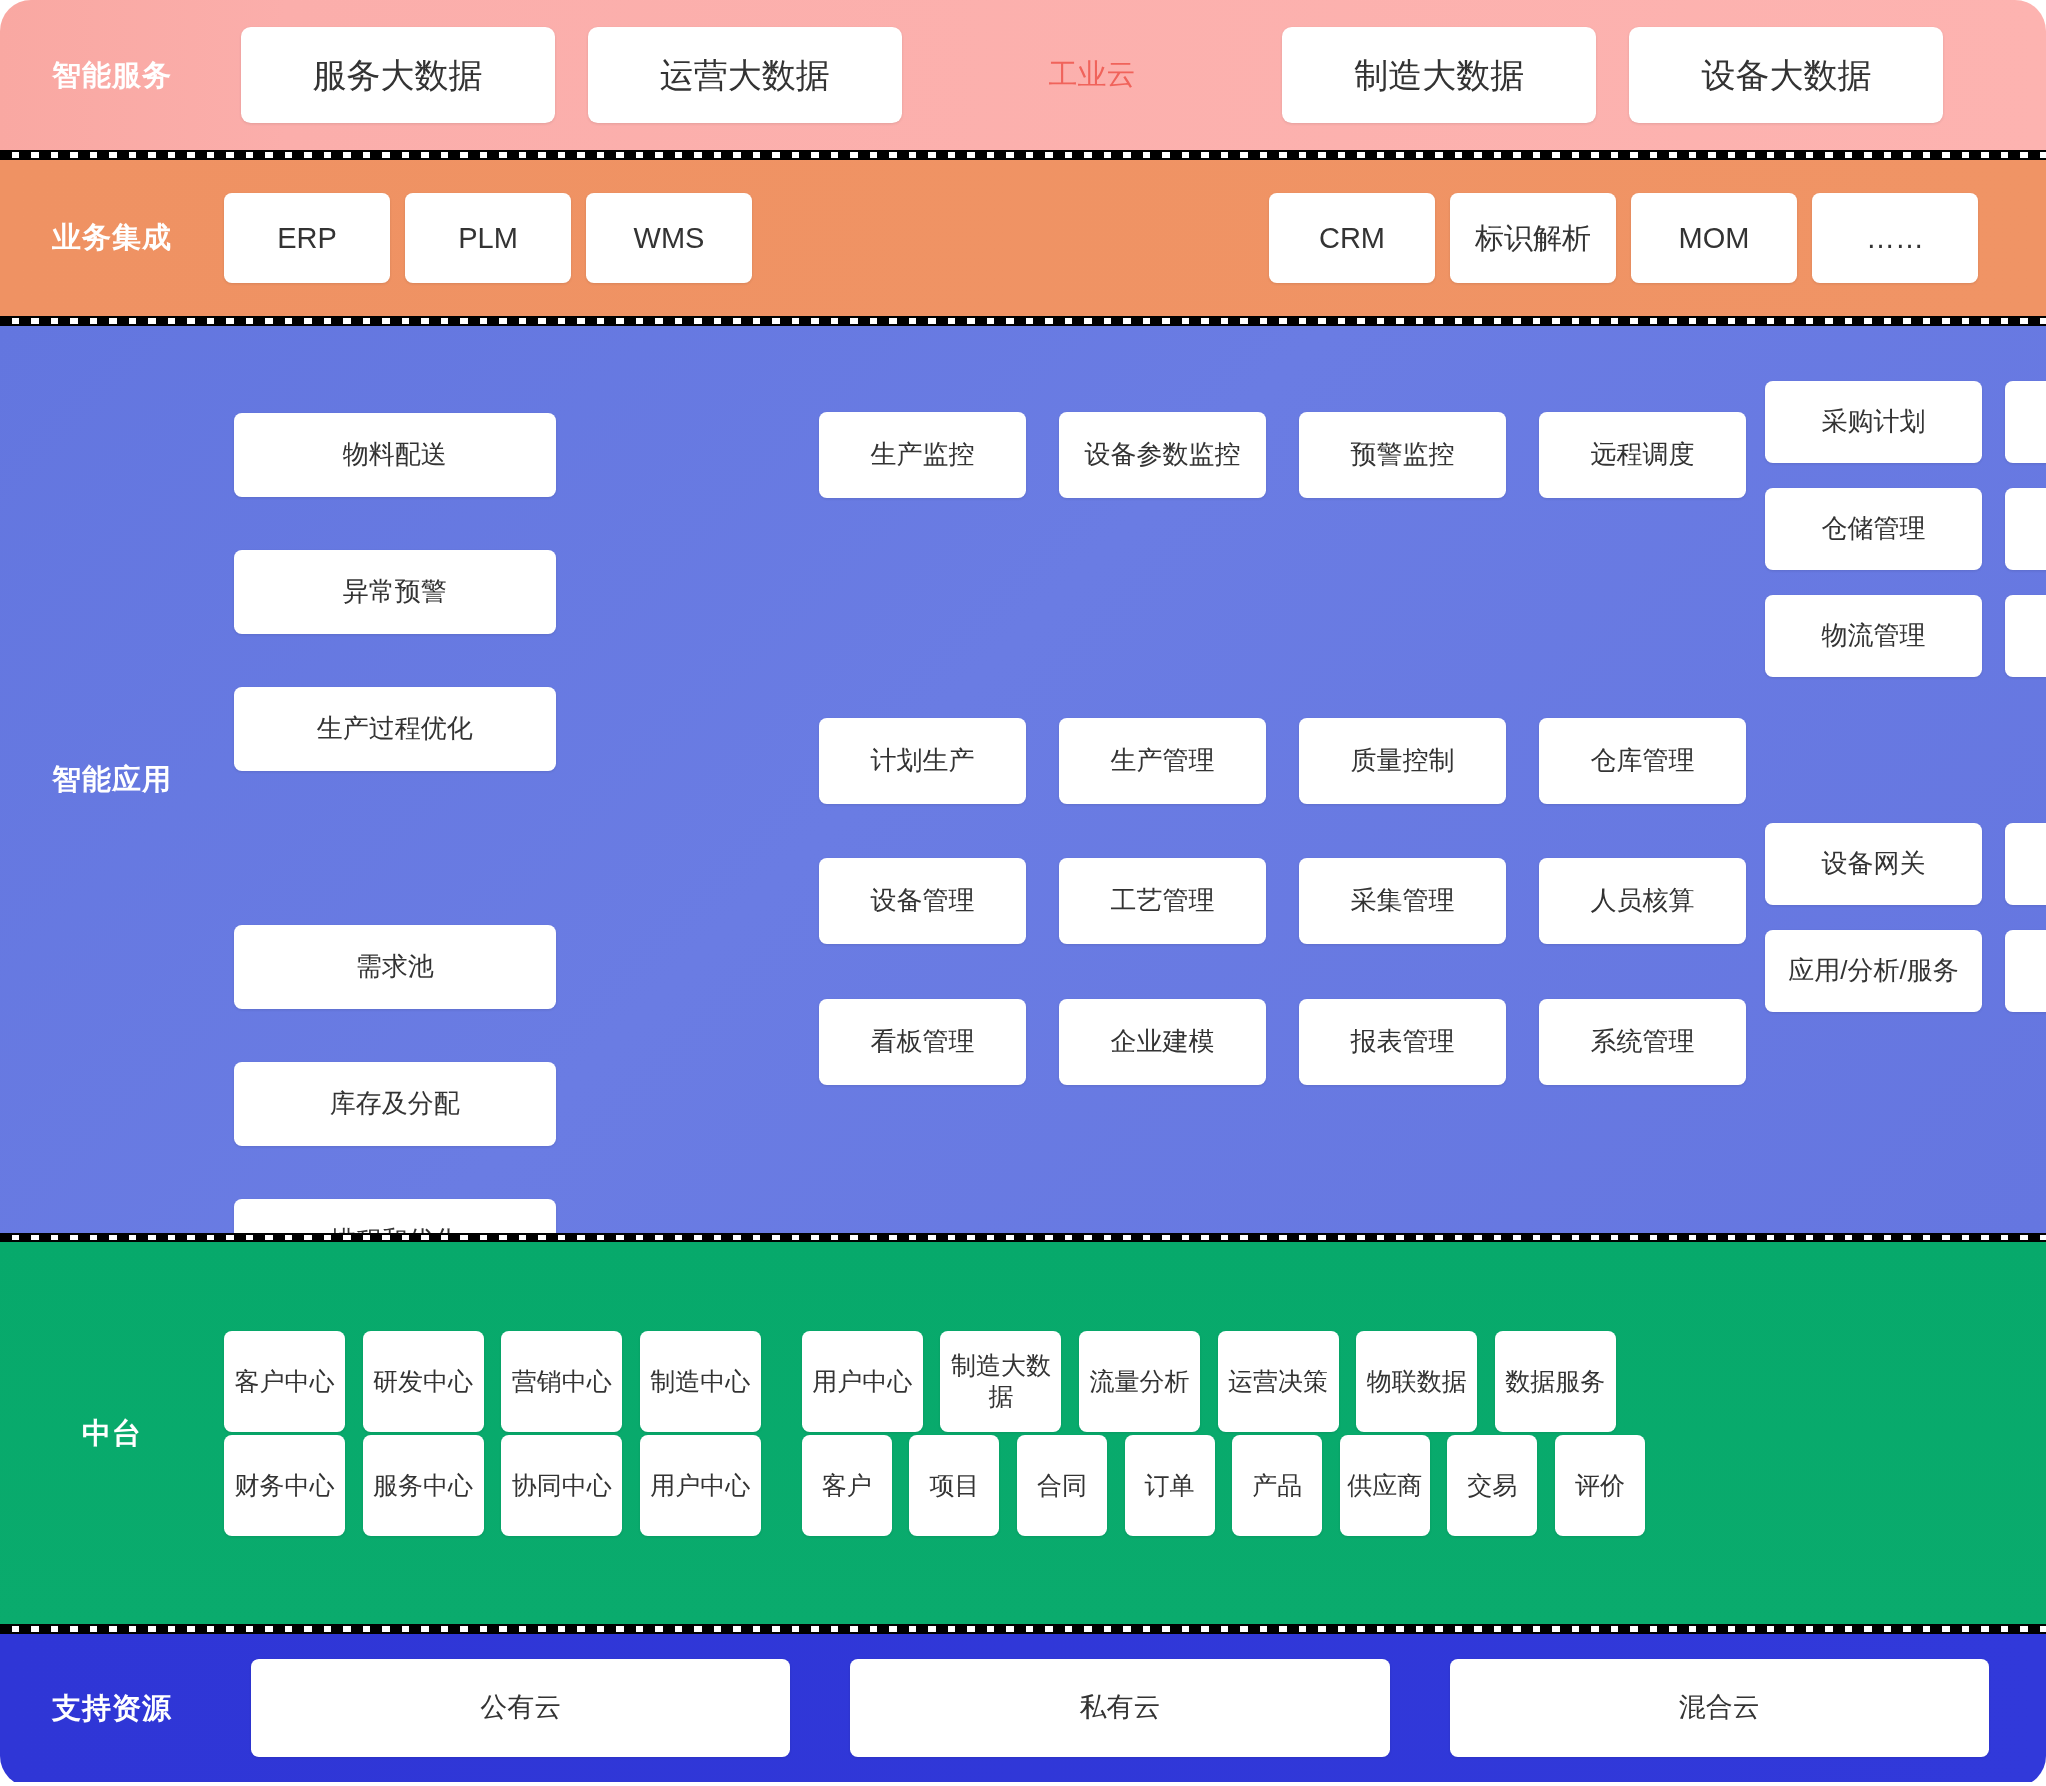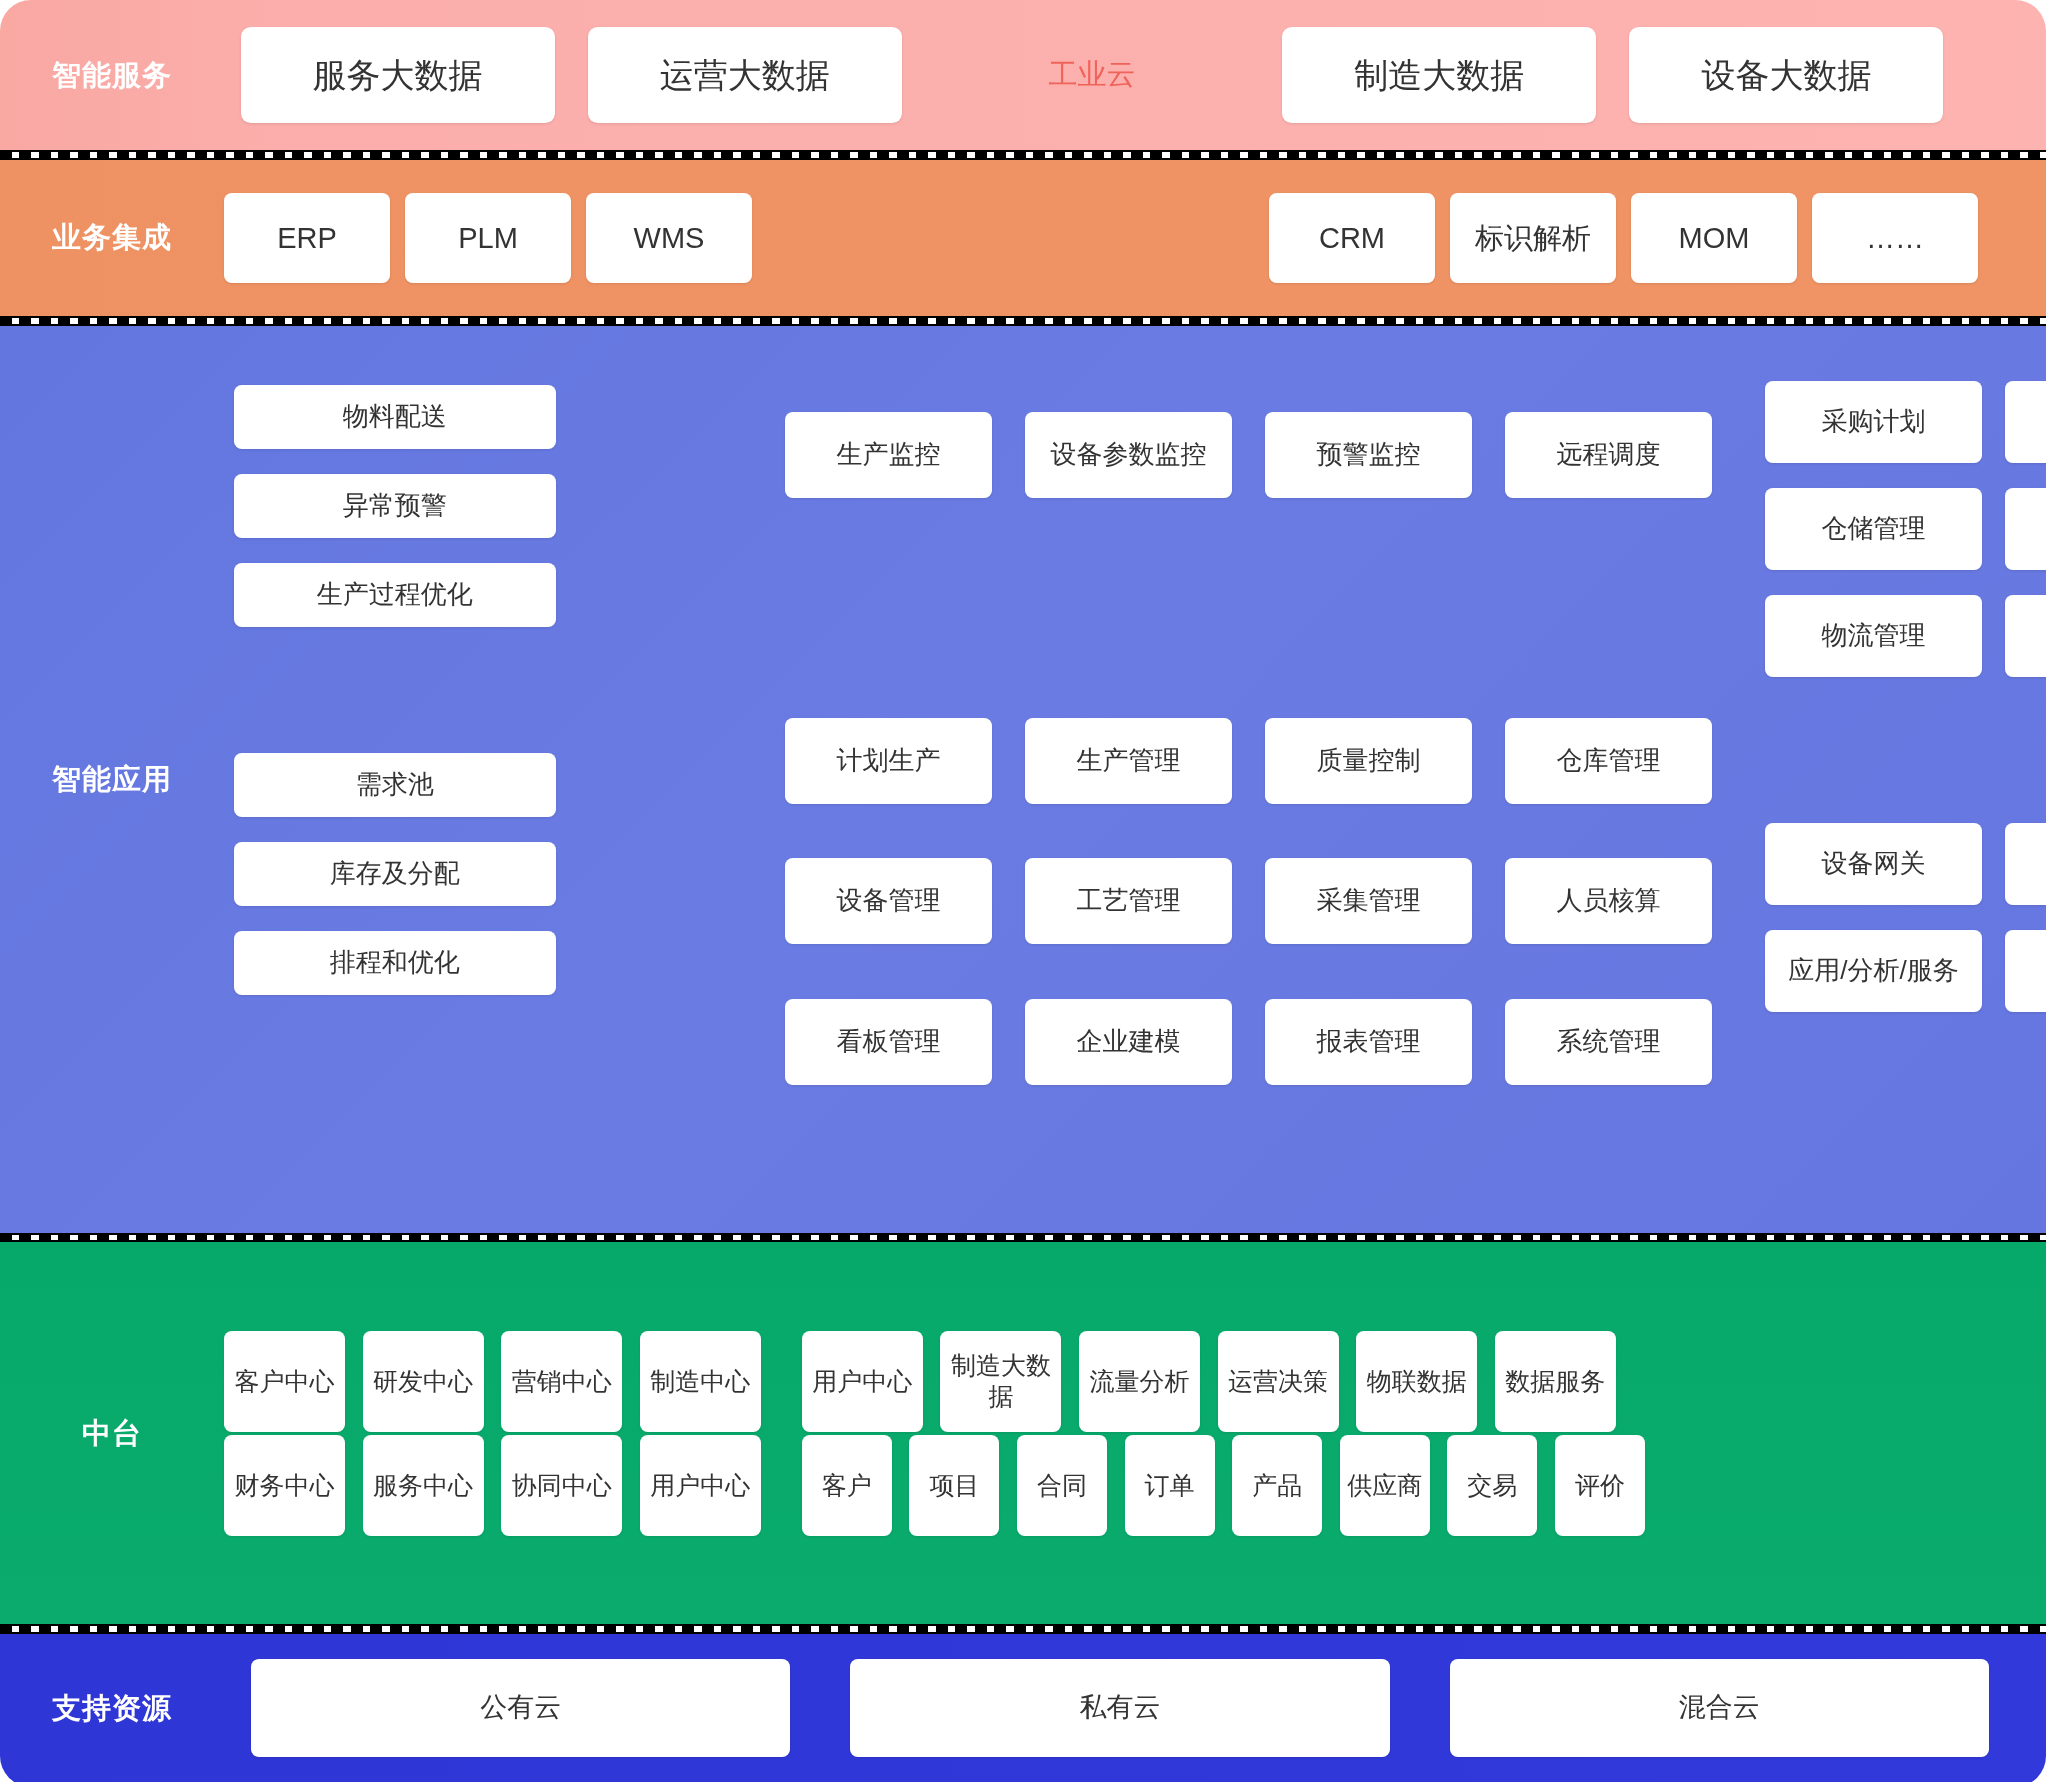--- a/index.html
+++ b/index.html
@@ -146,29 +146,30 @@
     width: 322px;
     flex: none;
     position: absolute;
     left: 9.8px;
     top: 59px;
     display: flex;
     flex-direction: column;
   }
   .app-left-card {
     width: 322px;
-    height: 64px;
+    height: 84px;
     margin-bottom: 25px;
     font-size: 26px;
+    margin-top: 28px;
   }
   .left-gap { height: 101px; }
 
   .app-col-mid {
     position: absolute;
-    left: 561px;
+    left: 595px;
     top: 0;
     width: 907px;
     height: 100%;
   }
   .mid-row {
     position: absolute;
     left: 0;
     display: flex;
     gap: 33px;
   }

